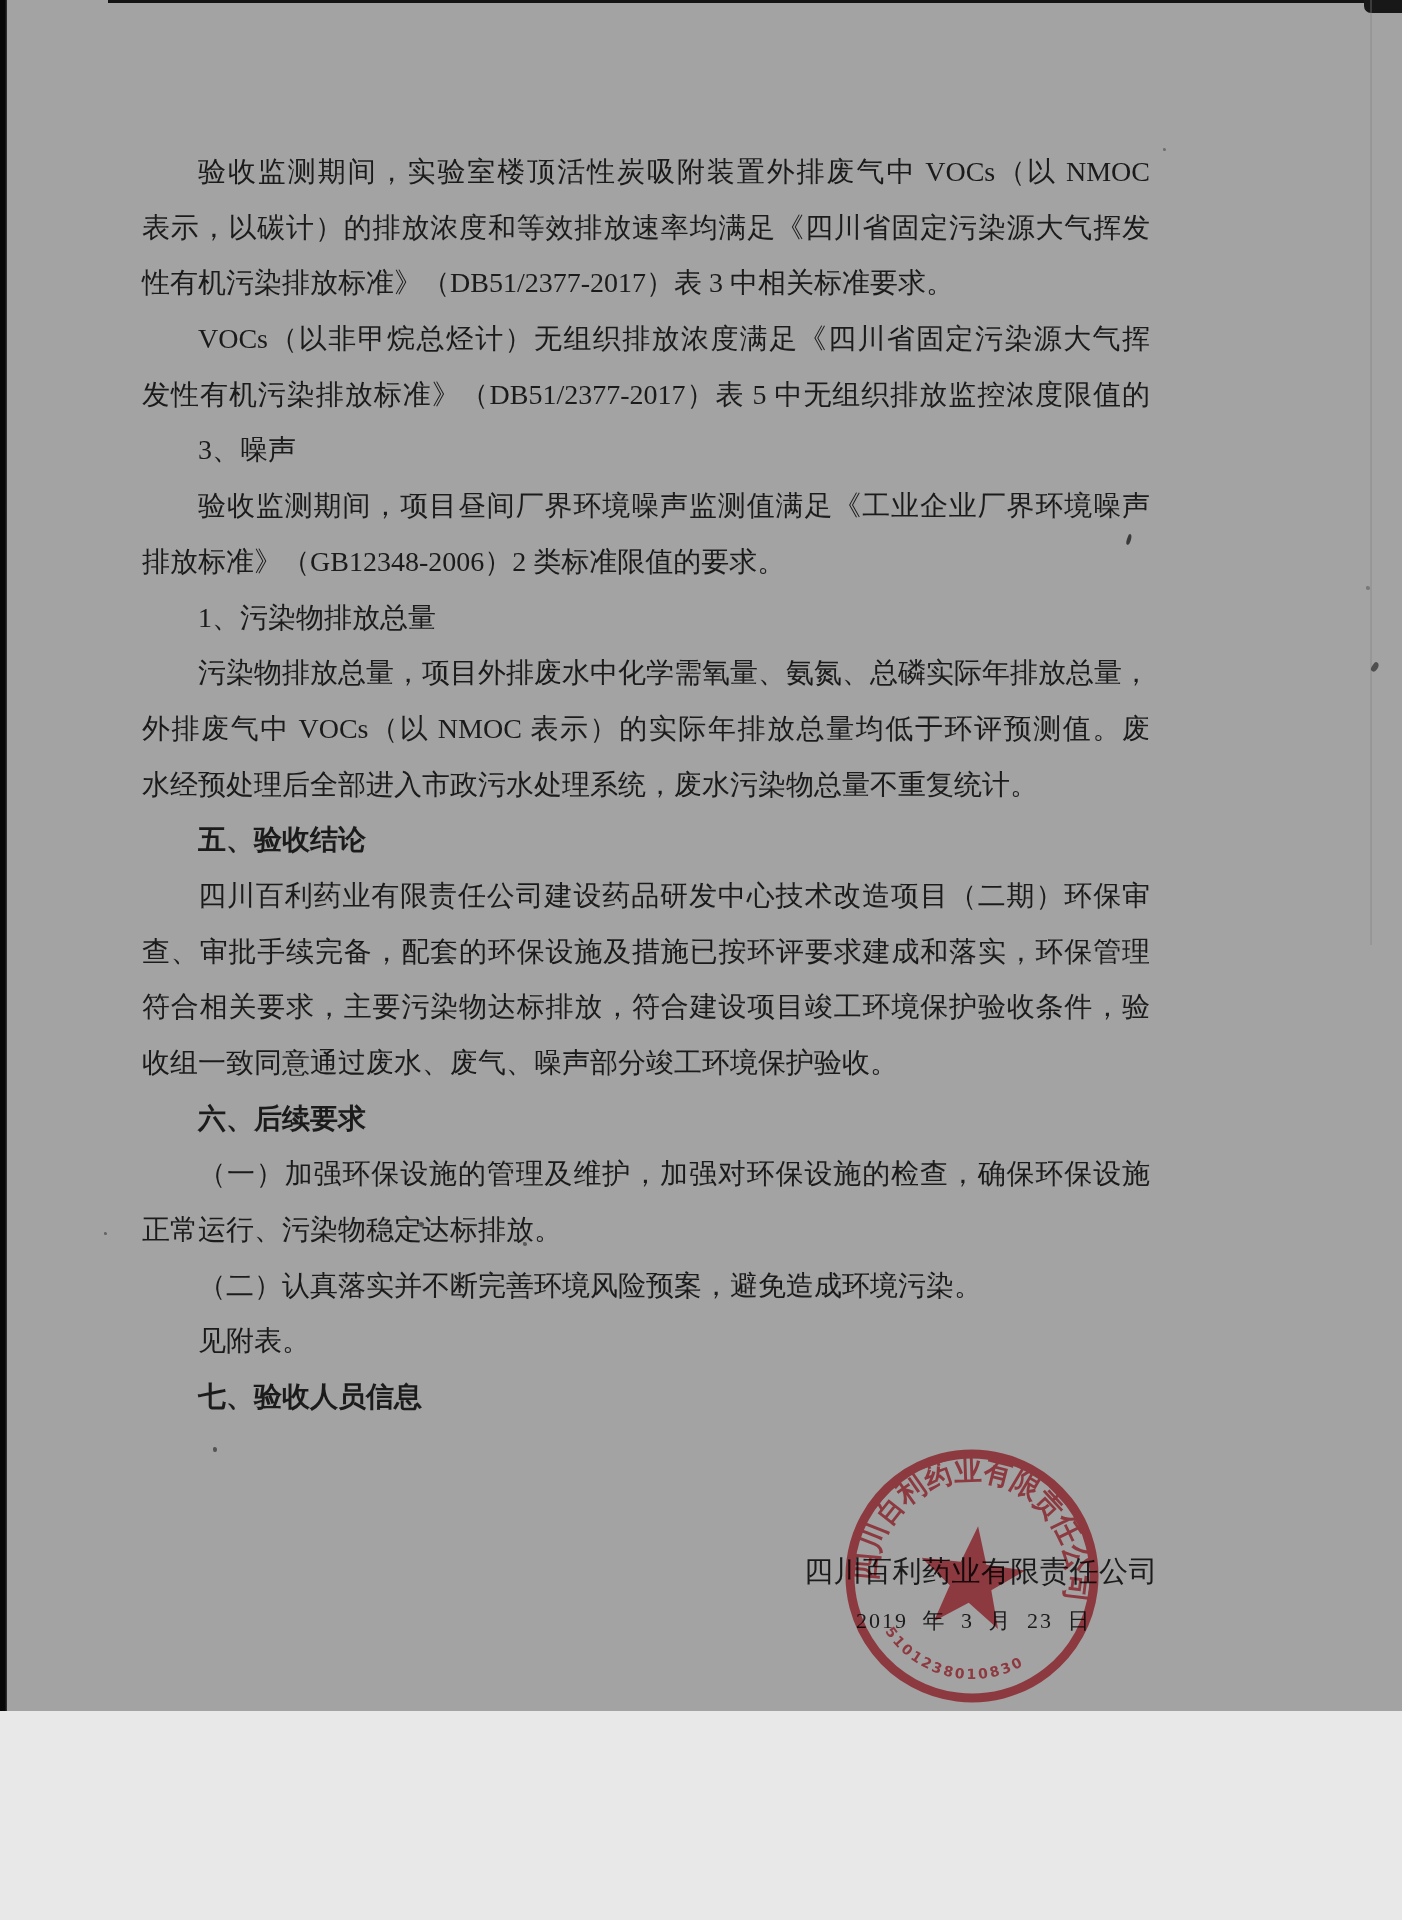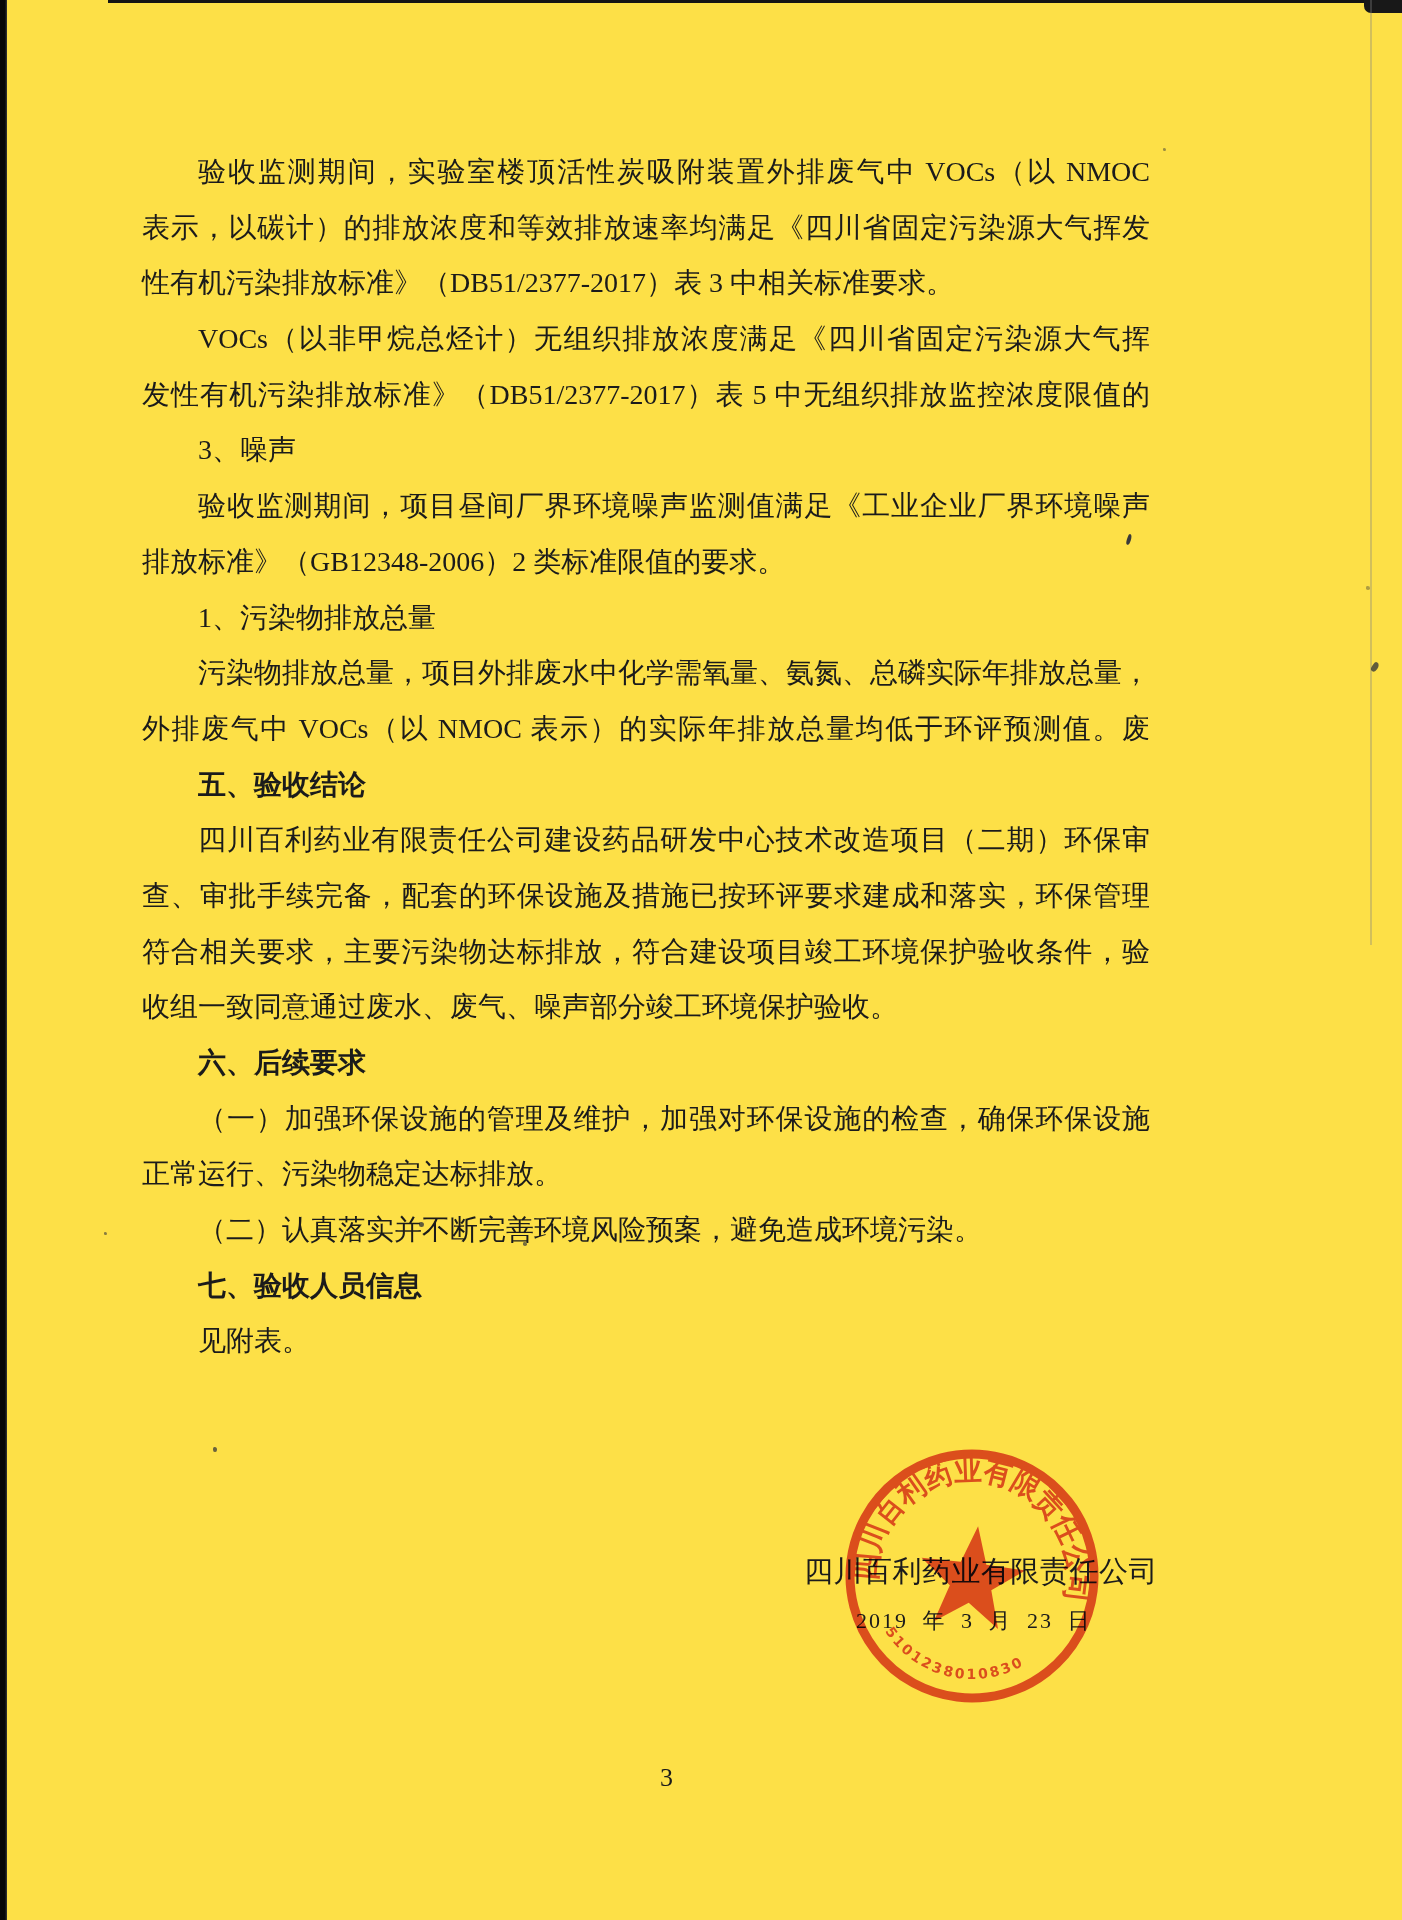--- a/index.html
+++ b/index.html
@@ -1,19 +1,19 @@
 <!DOCTYPE html>
 <html><head>
 <meta charset="utf-8">
 <style>
   html,body{margin:0;padding:0;background:#e8e8e8;}
   .page{
     position:relative;
-    width:1402px;height:1920px;
-    background:#fde047;
+    width:1402px;height:1711px;
+    background:#a3a3a3;
     overflow:hidden;
     font-family:"Liberation Serif","DejaVu Serif",serif;
     color:#1b1b1b;
   }
   
   .edge-left{position:absolute;left:0;top:0;width:7px;height:1920px;
     background:linear-gradient(to right,#070707 70%,#3a3a3a);}
   .edge-top{position:absolute;left:108px;top:0;width:1294px;height:3px;background:#141414;}
   .edge-corner{position:absolute;left:1364px;top:0;width:38px;height:13px;background:#181818;border-radius:0 0 0 7px;}
   .crease{position:absolute;left:1370px;top:0;width:2px;height:945px;background:rgba(130,130,130,.35);}
@@ -86,31 +86,32 @@
       <div class="line j">表示，以碳计）的排放浓度和等效排放速率均满足《四川省固定污染源大气挥发</div>
       <div class="line">性有机污染排放标准》（DB51/2377-2017）表 3 中相关标准要求。</div>
       <div class="line j i">VOCs（以非甲烷总烃计）无组织排放浓度满足《四川省固定污染源大气挥</div>
       <div class="line j">发性有机污染排放标准》（DB51/2377-2017）表 5 中无组织排放监控浓度限值的</div>
       <div class="line i">3、噪声</div>
       <div class="line j i">验收监测期间，项目昼间厂界环境噪声监测值满足《工业企业厂界环境噪声</div>
       <div class="line">排放标准》（GB12348-2006）2 类标准限值的要求。</div>
       <div class="line i">1、污染物排放总量</div>
       <div class="line j i">污染物排放总量，项目外排废水中化学需氧量、氨氮、总磷实际年排放总量，</div>
       <div class="line j">外排废气中 VOCs（以 NMOC 表示）的实际年排放总量均低于环评预测值。废</div>
+      <div class="line">水经预处理后全部进入市政污水处理系统，废水污染物总量不重复统计。</div>
       <div class="line b i">五、验收结论</div>
       <div class="line j i">四川百利药业有限责任公司建设药品研发中心技术改造项目（二期）环保审</div>
       <div class="line j">查、审批手续完备，配套的环保设施及措施已按环评要求建成和落实，环保管理</div>
       <div class="line j">符合相关要求，主要污染物达标排放，符合建设项目竣工环境保护验收条件，验</div>
       <div class="line">收组一致同意通过废水、废气、噪声部分竣工环境保护验收。</div>
       <div class="line b i">六、后续要求</div>
       <div class="line j i">（一）加强环保设施的管理及维护，加强对环保设施的检查，确保环保设施</div>
       <div class="line">正常运行、污染物稳定达标排放。</div>
       <div class="line i">（二）认真落实并不断完善环境风险预案，避免造成环境污染。</div>
+      <div class="line i">见附表。</div>
       <div class="line b i">七、验收人员信息</div>
-      <div class="line i">见附表。</div>
     </div>
 
   <div class="sig-company">四川百利药业有限责任公司</div>
   <div class="sig-date">2019 年 3 月 23 日</div>
 
   <svg class="stamp" width="270" height="270" viewBox="0 0 270 270">
     <defs>
       <path id="arcTop" d="M 40.5 151.7 A 96 96 0 1 1 229.5 151.7" fill="none"></path>
       <path id="arcBottom" d="M 50.6 194.1 A 103 103 0 0 0 219.4 194.1" fill="none"></path>
     </defs>

